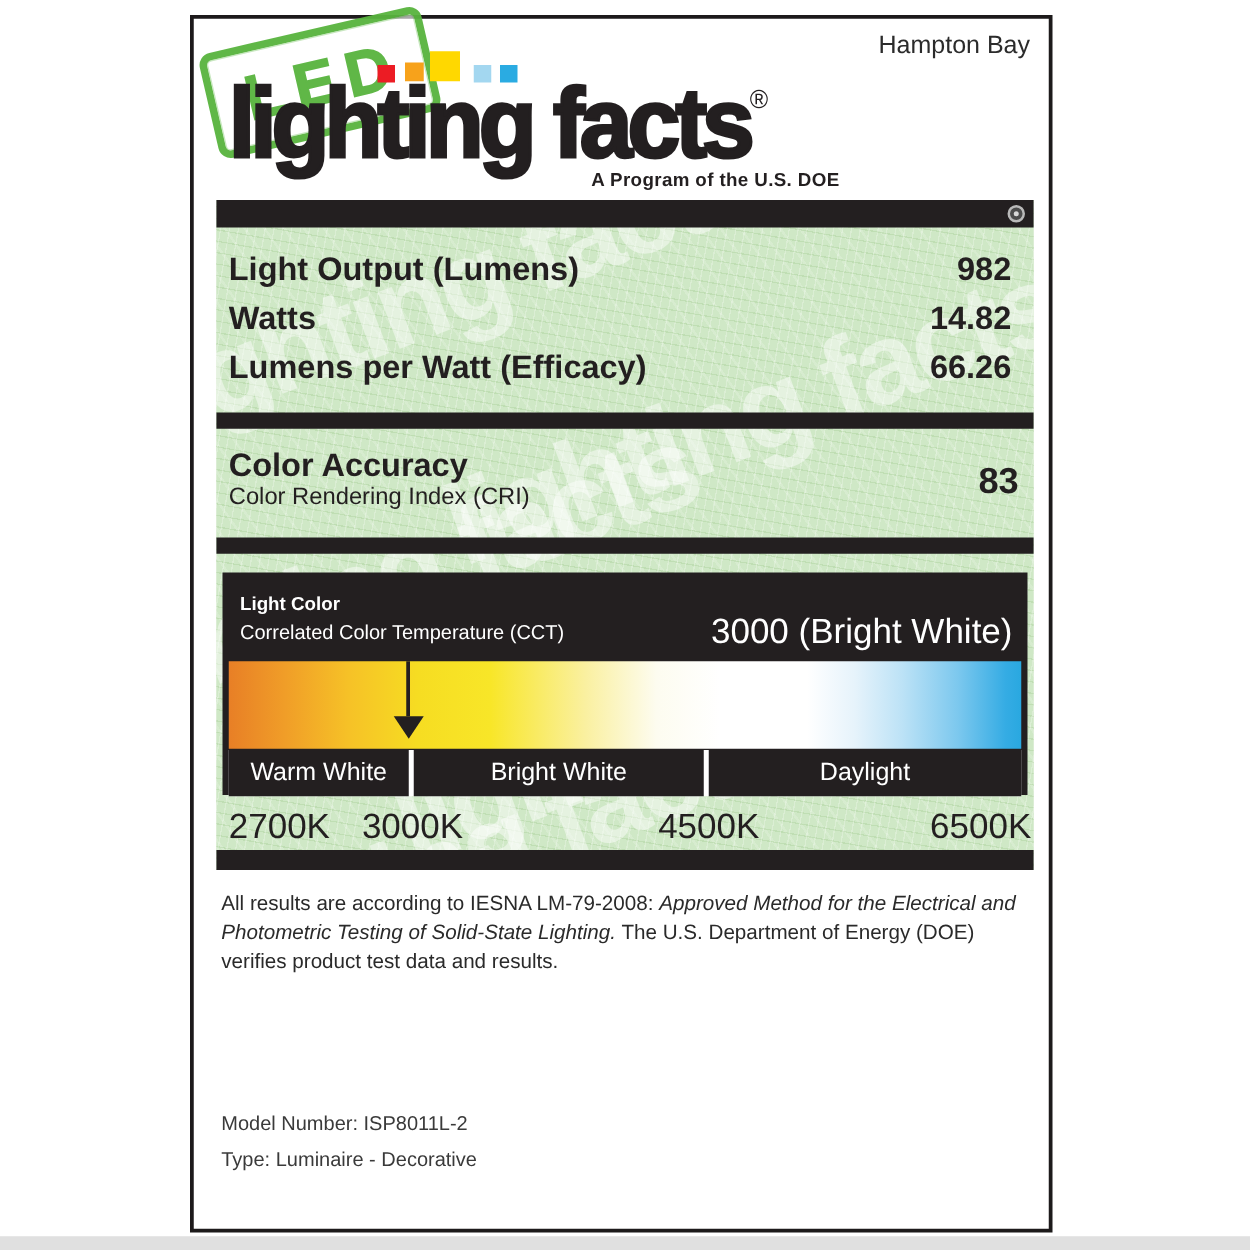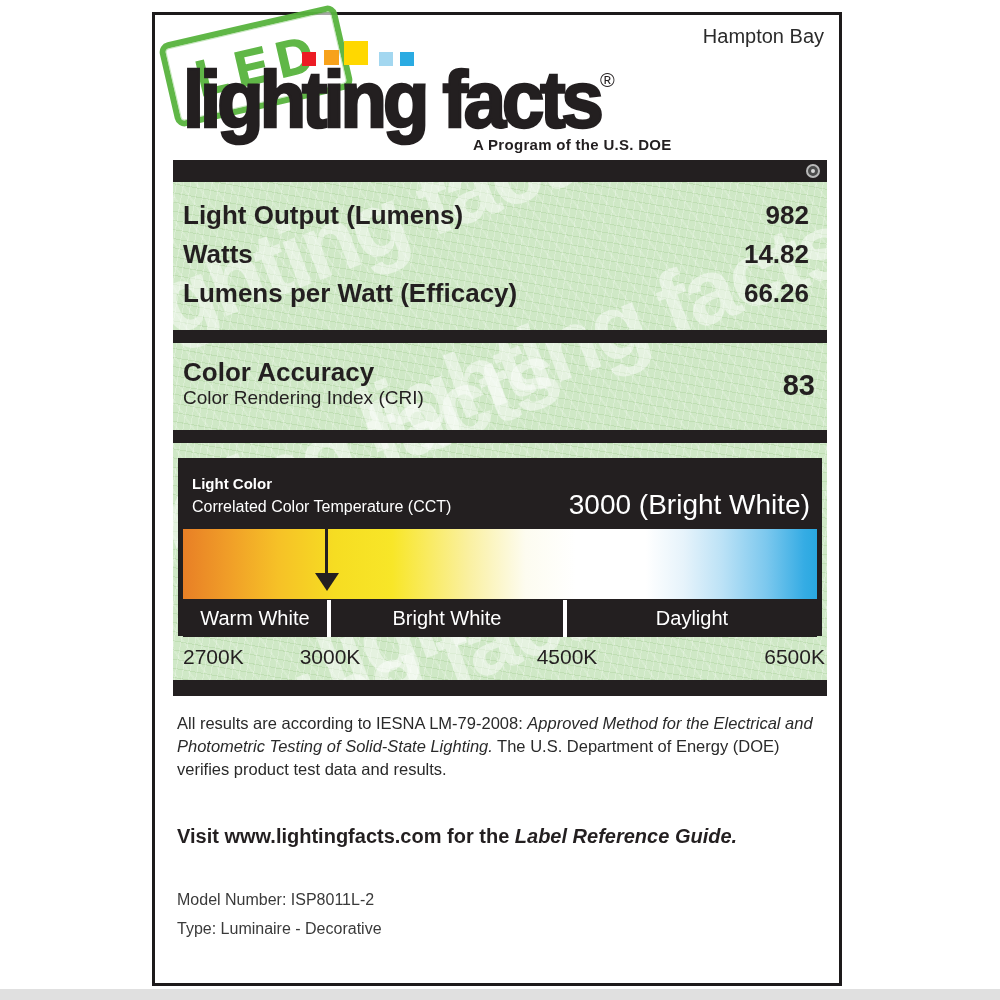--- a/index.html
+++ b/index.html
@@ -87,21 +87,21 @@
       #bce2f6 85%, #7cc8ee 92%, #35ace4 98%, #29a8e0 100%);
   }
   .arrow{position:absolute;top:0;left:22.7%;width:0;height:70px;}
   .arrow-line{position:absolute;left:-1.5px;top:0;width:3px;height:44px;background:#231f20;}
   .arrow-head{position:absolute;left:-12px;top:44px;width:0;height:0;
     border-left:12px solid transparent;border-right:12px solid transparent;border-top:18px solid #231f20;}
   .strips{display:flex;margin:1px 5px;height:37px;background:#ffffff;gap:4px;}
   .strip{background:#231f20;color:#fff;display:flex;align-items:center;justify-content:center;font-size:20px;}
   .s1{width:144px}.s2{width:232px}.s3{flex:1}
 
-  .ticks{position:relative;z-index:1;height:44px;font-size:21px;}
+  .ticks{position:relative;z-index:1;height:44px;font-size:28px;}
   .t{position:absolute;top:9px;white-space:nowrap;}
   .t0{left:10px}
   .t1{left:157px;transform:translateX(-50%)}
   .t2{left:394px;transform:translateX(-50%)}
   .t3{right:2px}
   .bottombar{position:relative;z-index:1;height:16px;background:#231f20;}
 
   
   .footnote{position:absolute;left:22px;top:697px;width:650px;margin:0;
     font-size:16.5px;line-height:23px;color:#2a2a2a;}
@@ -194,21 +194,20 @@
       <span class="t t1">3000K</span>
       <span class="t t2">4500K</span>
       <span class="t t3">6500K</span>
     </div>
 
     <div class="bottombar"></div>
   </div>
 
   <p class="footnote"><span>All results are according to IESNA LM-79-2008: </span><span class="ital">Approved Method for the Electrical and Photometric Testing of Solid-State Lighting.</span><span> The U.S. Department of Energy (DOE) verifies product test data and results.</span></p>
 
-  <p class="visit"><span>Visit www.lightingfacts.com for the </span><span class="ital">Label Reference Guide.</span></p>
 
   <div class="details">
     <div>Model Number: ISP8011L-2</div>
     <div>Type: Luminaire - Decorative</div>
   </div>
 
 </div>
 
 <div class="bottom-edge"></div>
 

